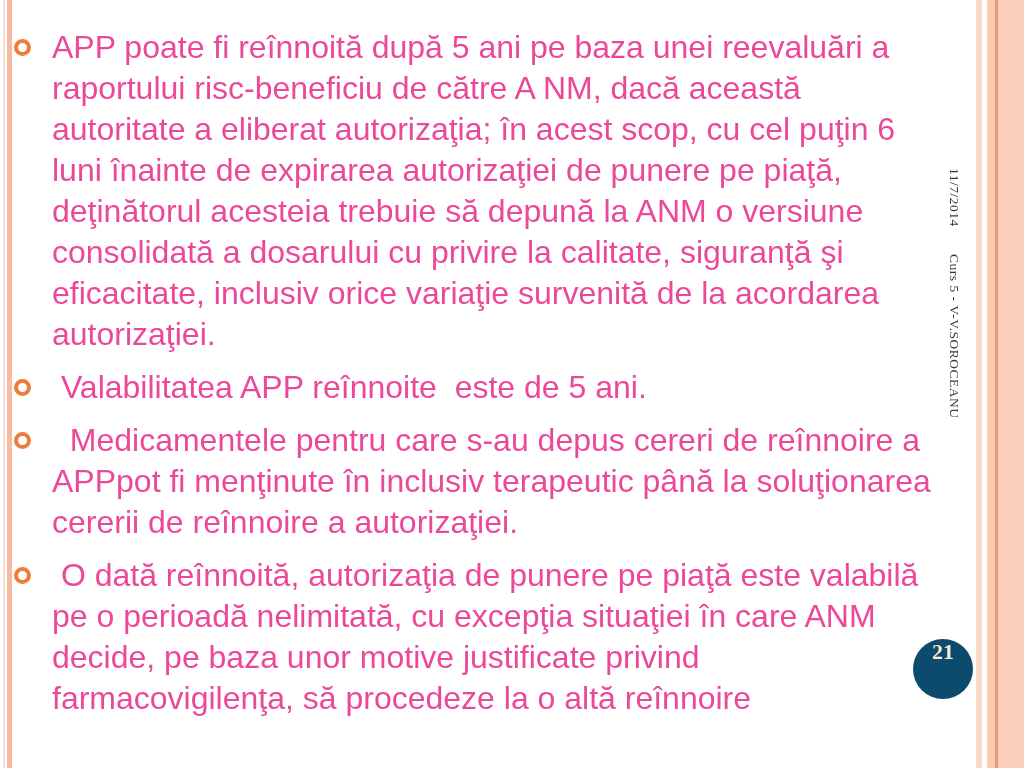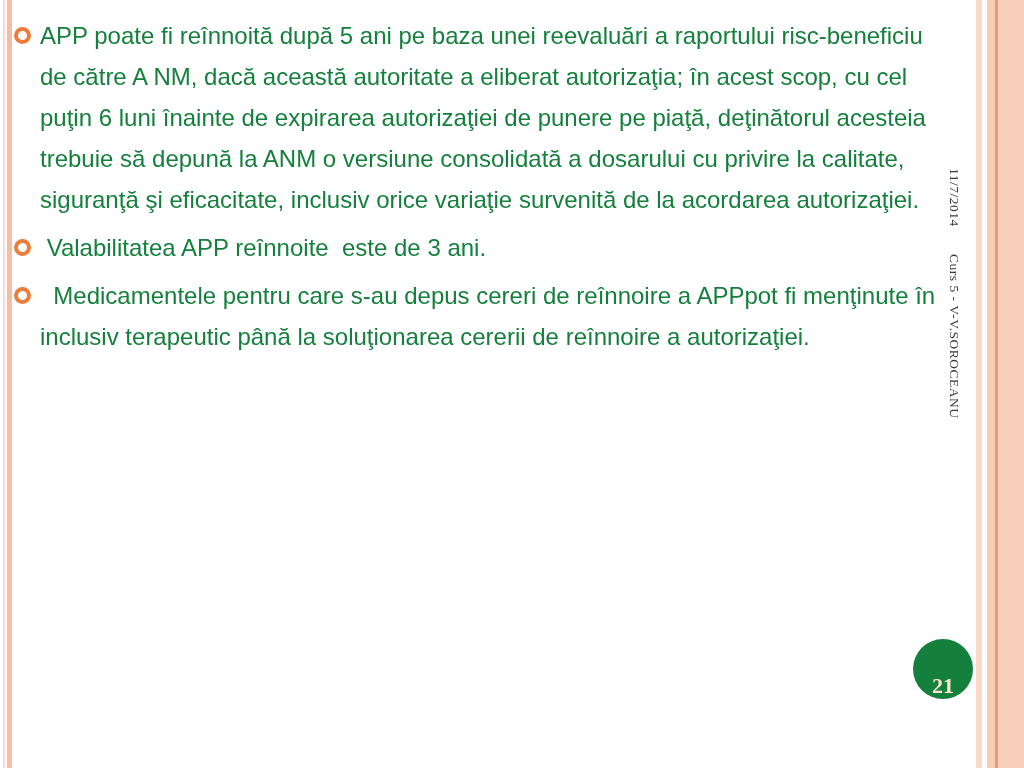--- a/index.html
+++ b/index.html
@@ -20,24 +20,24 @@
     
     .r-a     { left: 976px; width: 6px;  background: #fad9c9; }
     .r-b     { left: 987px; width: 8px;  background: #f8cbb3; }
     .r-c     { left: 995px; width: 3px;  background: #e49b77; }
     .r-d     { left: 998px; width: 26px; background: #facfba; }
 
     
     .content { position: absolute; left: 14px; top: 15px; width: 931px; z-index: 2; }
     .item { position: relative; padding-left: 26px; margin: 0 0 7px 0; }
     .txt {
-      margin: 0;
-      font-size: 24px;
+      margin: 12px;
+      font-size: 32px;
       line-height: 41px;
-      color: #15803d;
+      color: #ec4899;
       white-space: pre-wrap;
     }
     .ring {
       position: absolute;
       left: 0; top: 12px;
       width: 9px; height: 9px;
       border: 4px solid #ed7d3c;
       border-radius: 50%;
       background: #ffffff;
       box-sizing: content-box;
@@ -58,23 +58,23 @@
     }
     .v-date   { top: 168px; }
     .v-footer { top: 254px; }
 
     
     .page-badge {
       position: absolute;
       left: 913px; top: 639px;
       width: 60px; height: 60px;
       border-radius: 50%;
-      background: #15803d;
+      background: #0c4a6e;
       display: flex;
-      align-items: flex-end;
+      align-items: flex-start;
       justify-content: center;
       z-index: 3;
     }
     .page-badge span {
       font-family: "Liberation Serif", serif;
       font-weight: bold;
       font-size: 22px;
       color: #fbe7d2;
     }
   </style>
@@ -94,25 +94,29 @@
   <div class="v-text v-date">11/7/2014</div>
   <div class="v-text v-footer">Curs 5 - V-V.SOROCEANU</div>
 
   <div class="content">
     <div class="item">
       <span class="ring"></span>
       <p class="txt">APP poate fi reînnoită după 5 ani pe baza unei reevaluări a raportului risc-beneficiu de către A NM, dacă această autoritate a eliberat autorizaţia; în acest scop, cu cel puţin 6 luni înainte de expirarea autorizaţiei de punere pe piaţă, deţinătorul acesteia trebuie să depună la ANM o versiune consolidată a dosarului cu privire la calitate, siguranţă şi eficacitate, inclusiv orice variaţie survenită de la acordarea autorizaţiei.</p>
     </div>
     <div class="item">
       <span class="ring"></span>
-      <p class="txt"> Valabilitatea APP reînnoite  este de 3 ani.</p>
+      <p class="txt"> Valabilitatea APP reînnoite  este de 5 ani.</p>
     </div>
     <div class="item">
       <span class="ring"></span>
       <p class="txt">  Medicamentele pentru care s-au depus cereri de reînnoire a APPpot fi menţinute în inclusiv terapeutic până la soluţionarea cererii de reînnoire a autorizaţiei.</p>
+    </div>
+    <div class="item">
+      <span class="ring"></span>
+      <p class="txt"> O dată reînnoită, autorizaţia de punere pe piaţă este valabilă pe o perioadă nelimitată, cu excepţia situaţiei în care ANM decide, pe baza unor motive justificate privind farmacovigilenţa, să procedeze la o altă reînnoire</p>
     </div>
   </div>
 
   <div class="page-badge">
     <span>21</span>
   </div>
 
 </div>
 
 </body></html>

